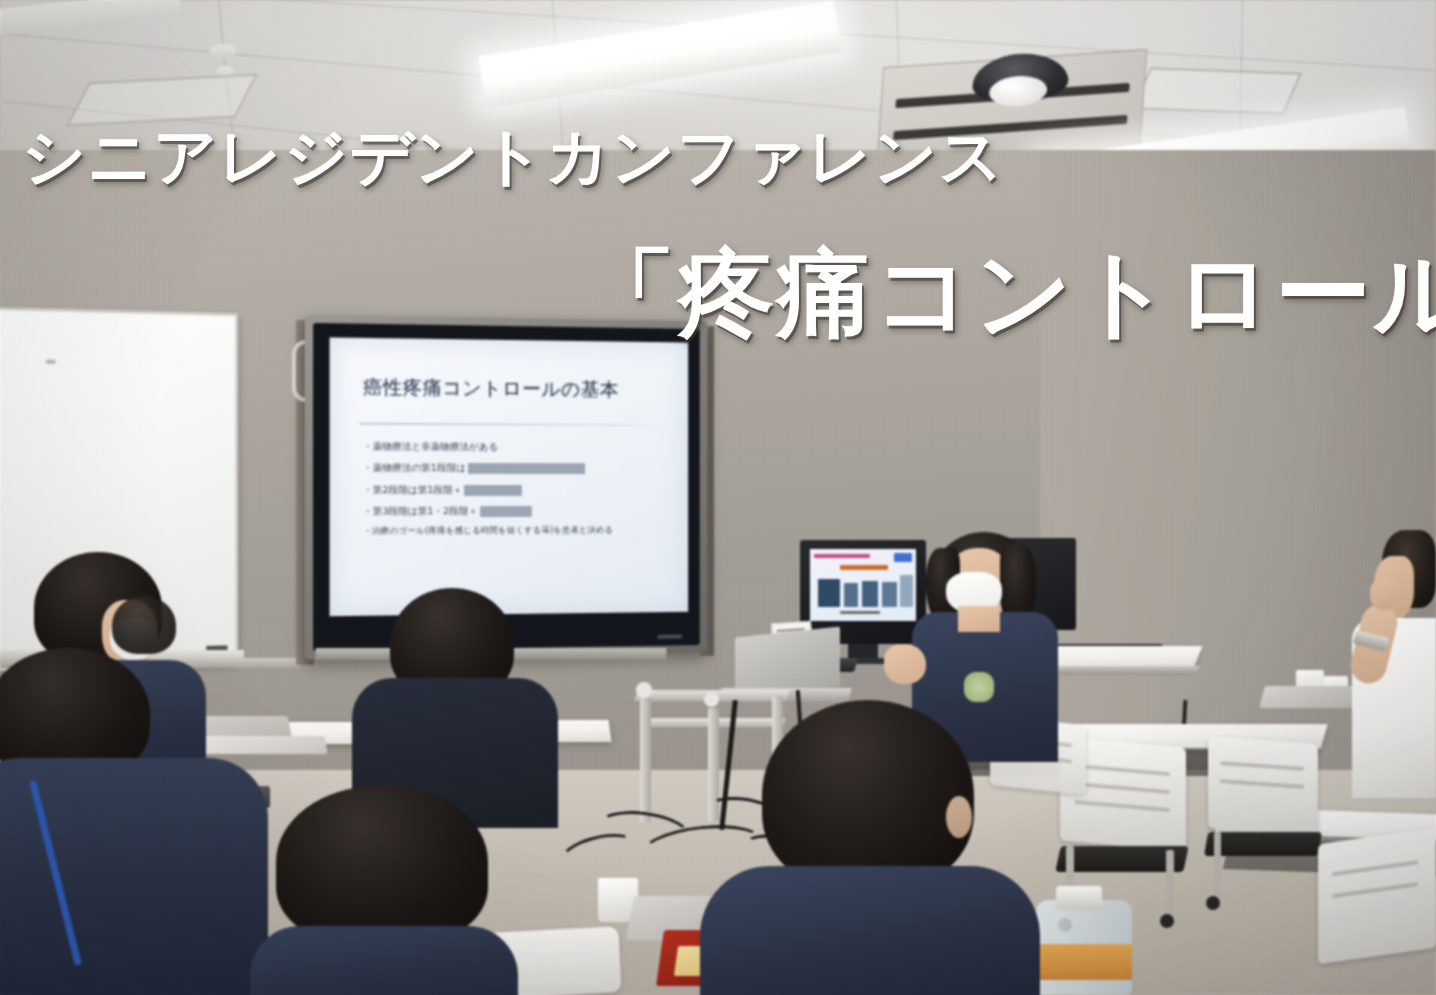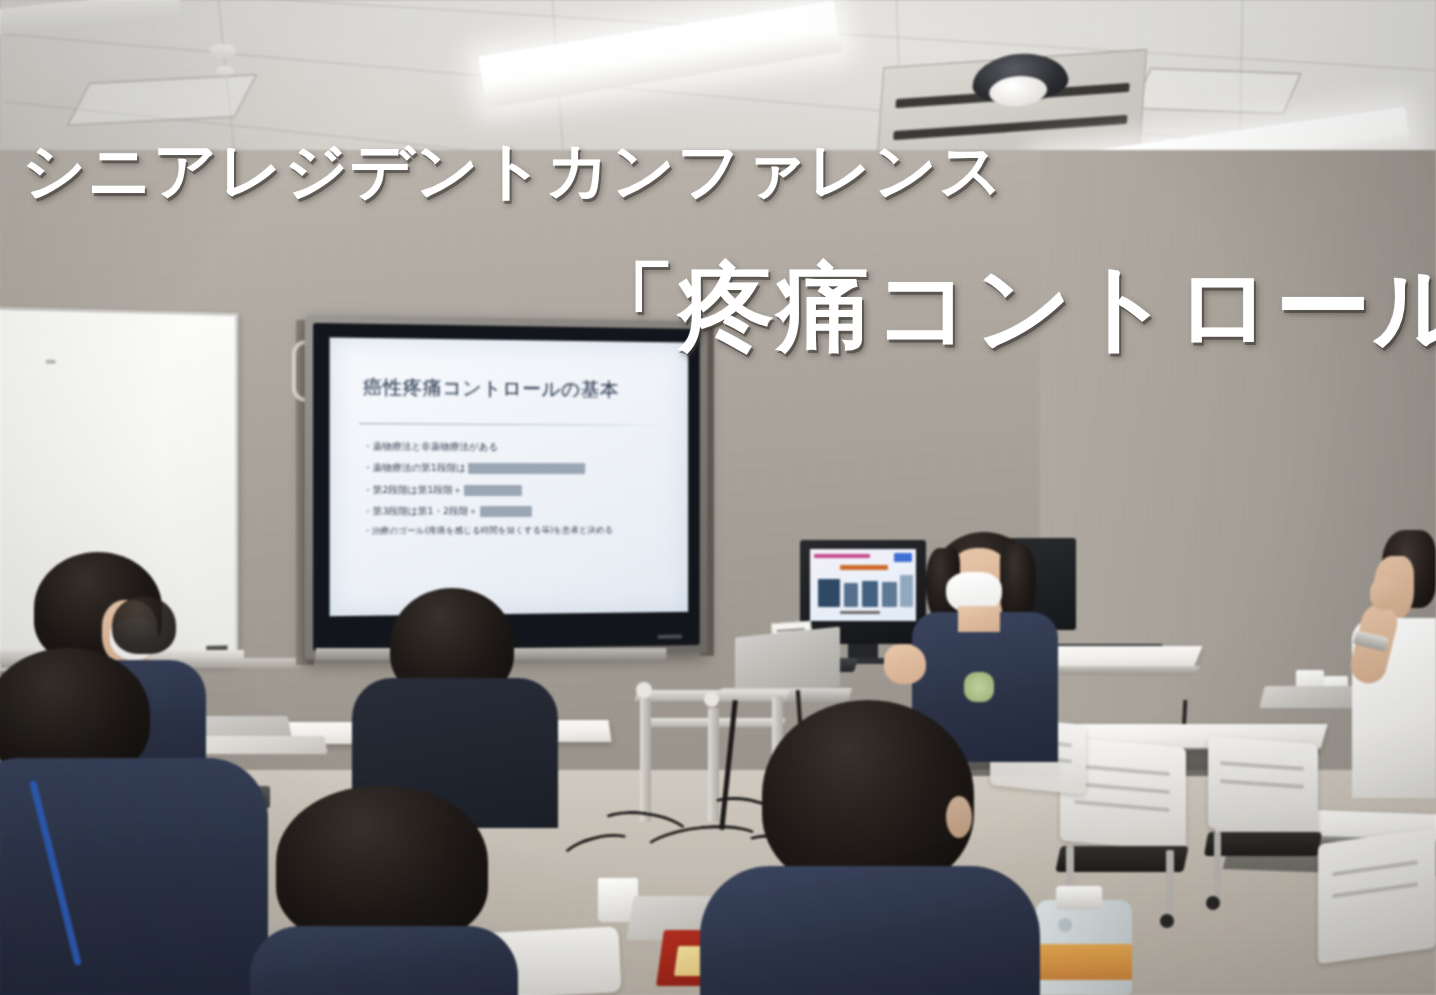--- a/index.html
+++ b/index.html
@@ -289,21 +289,20 @@
     position:absolute;
     color:#ffffff;
     font-family:"DejaVu Sans","Liberation Sans",sans-serif;
     font-weight:700;
     letter-spacing:1px;
     white-space:nowrap;
     text-shadow:
        2px 3px 0 rgba(60,55,50,.55),
        3px 4px 6px rgba(40,36,32,.45),
        0 0 2px rgba(255,255,255,.35);
-    margin-top: 14px;
   }
   #ov-line1{left:22px;top:114px;font-size:63px;}
   #ov-line2{left:580px;top:230px;font-size:96px;letter-spacing:2px;}
 </style>
 </head>
 <body>
 
 <div id="stage">
 
   <div id="photo">

